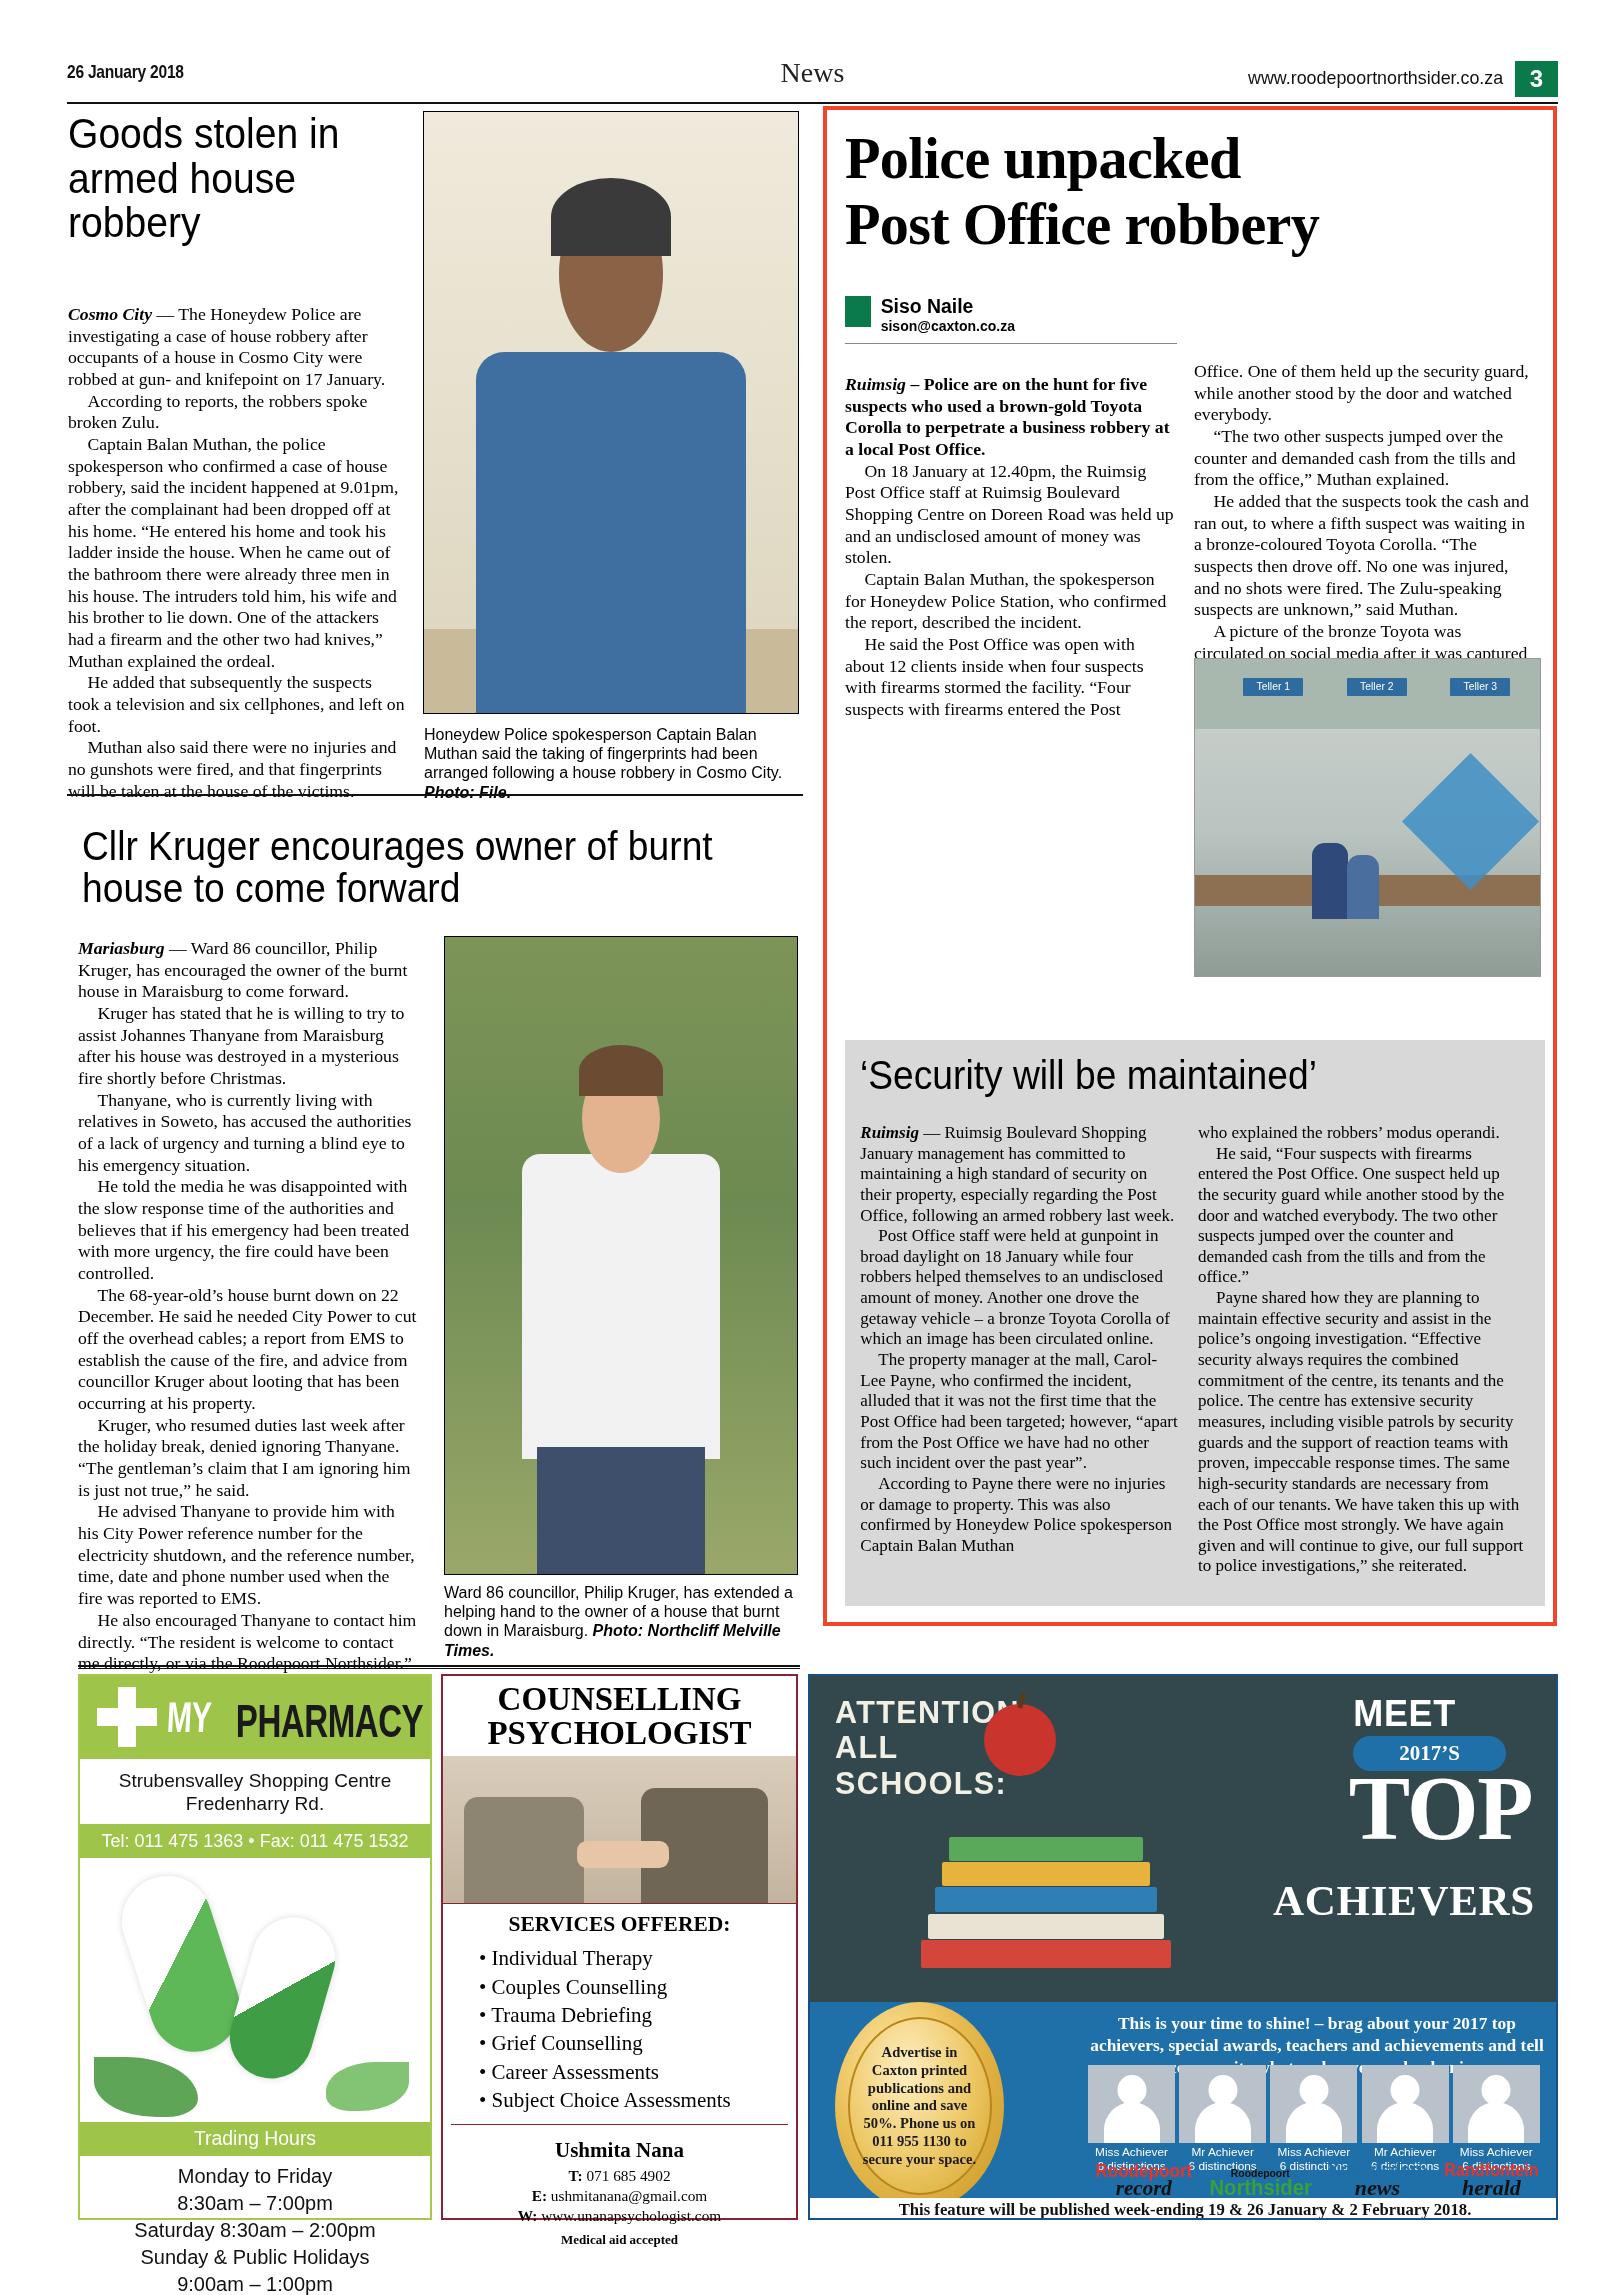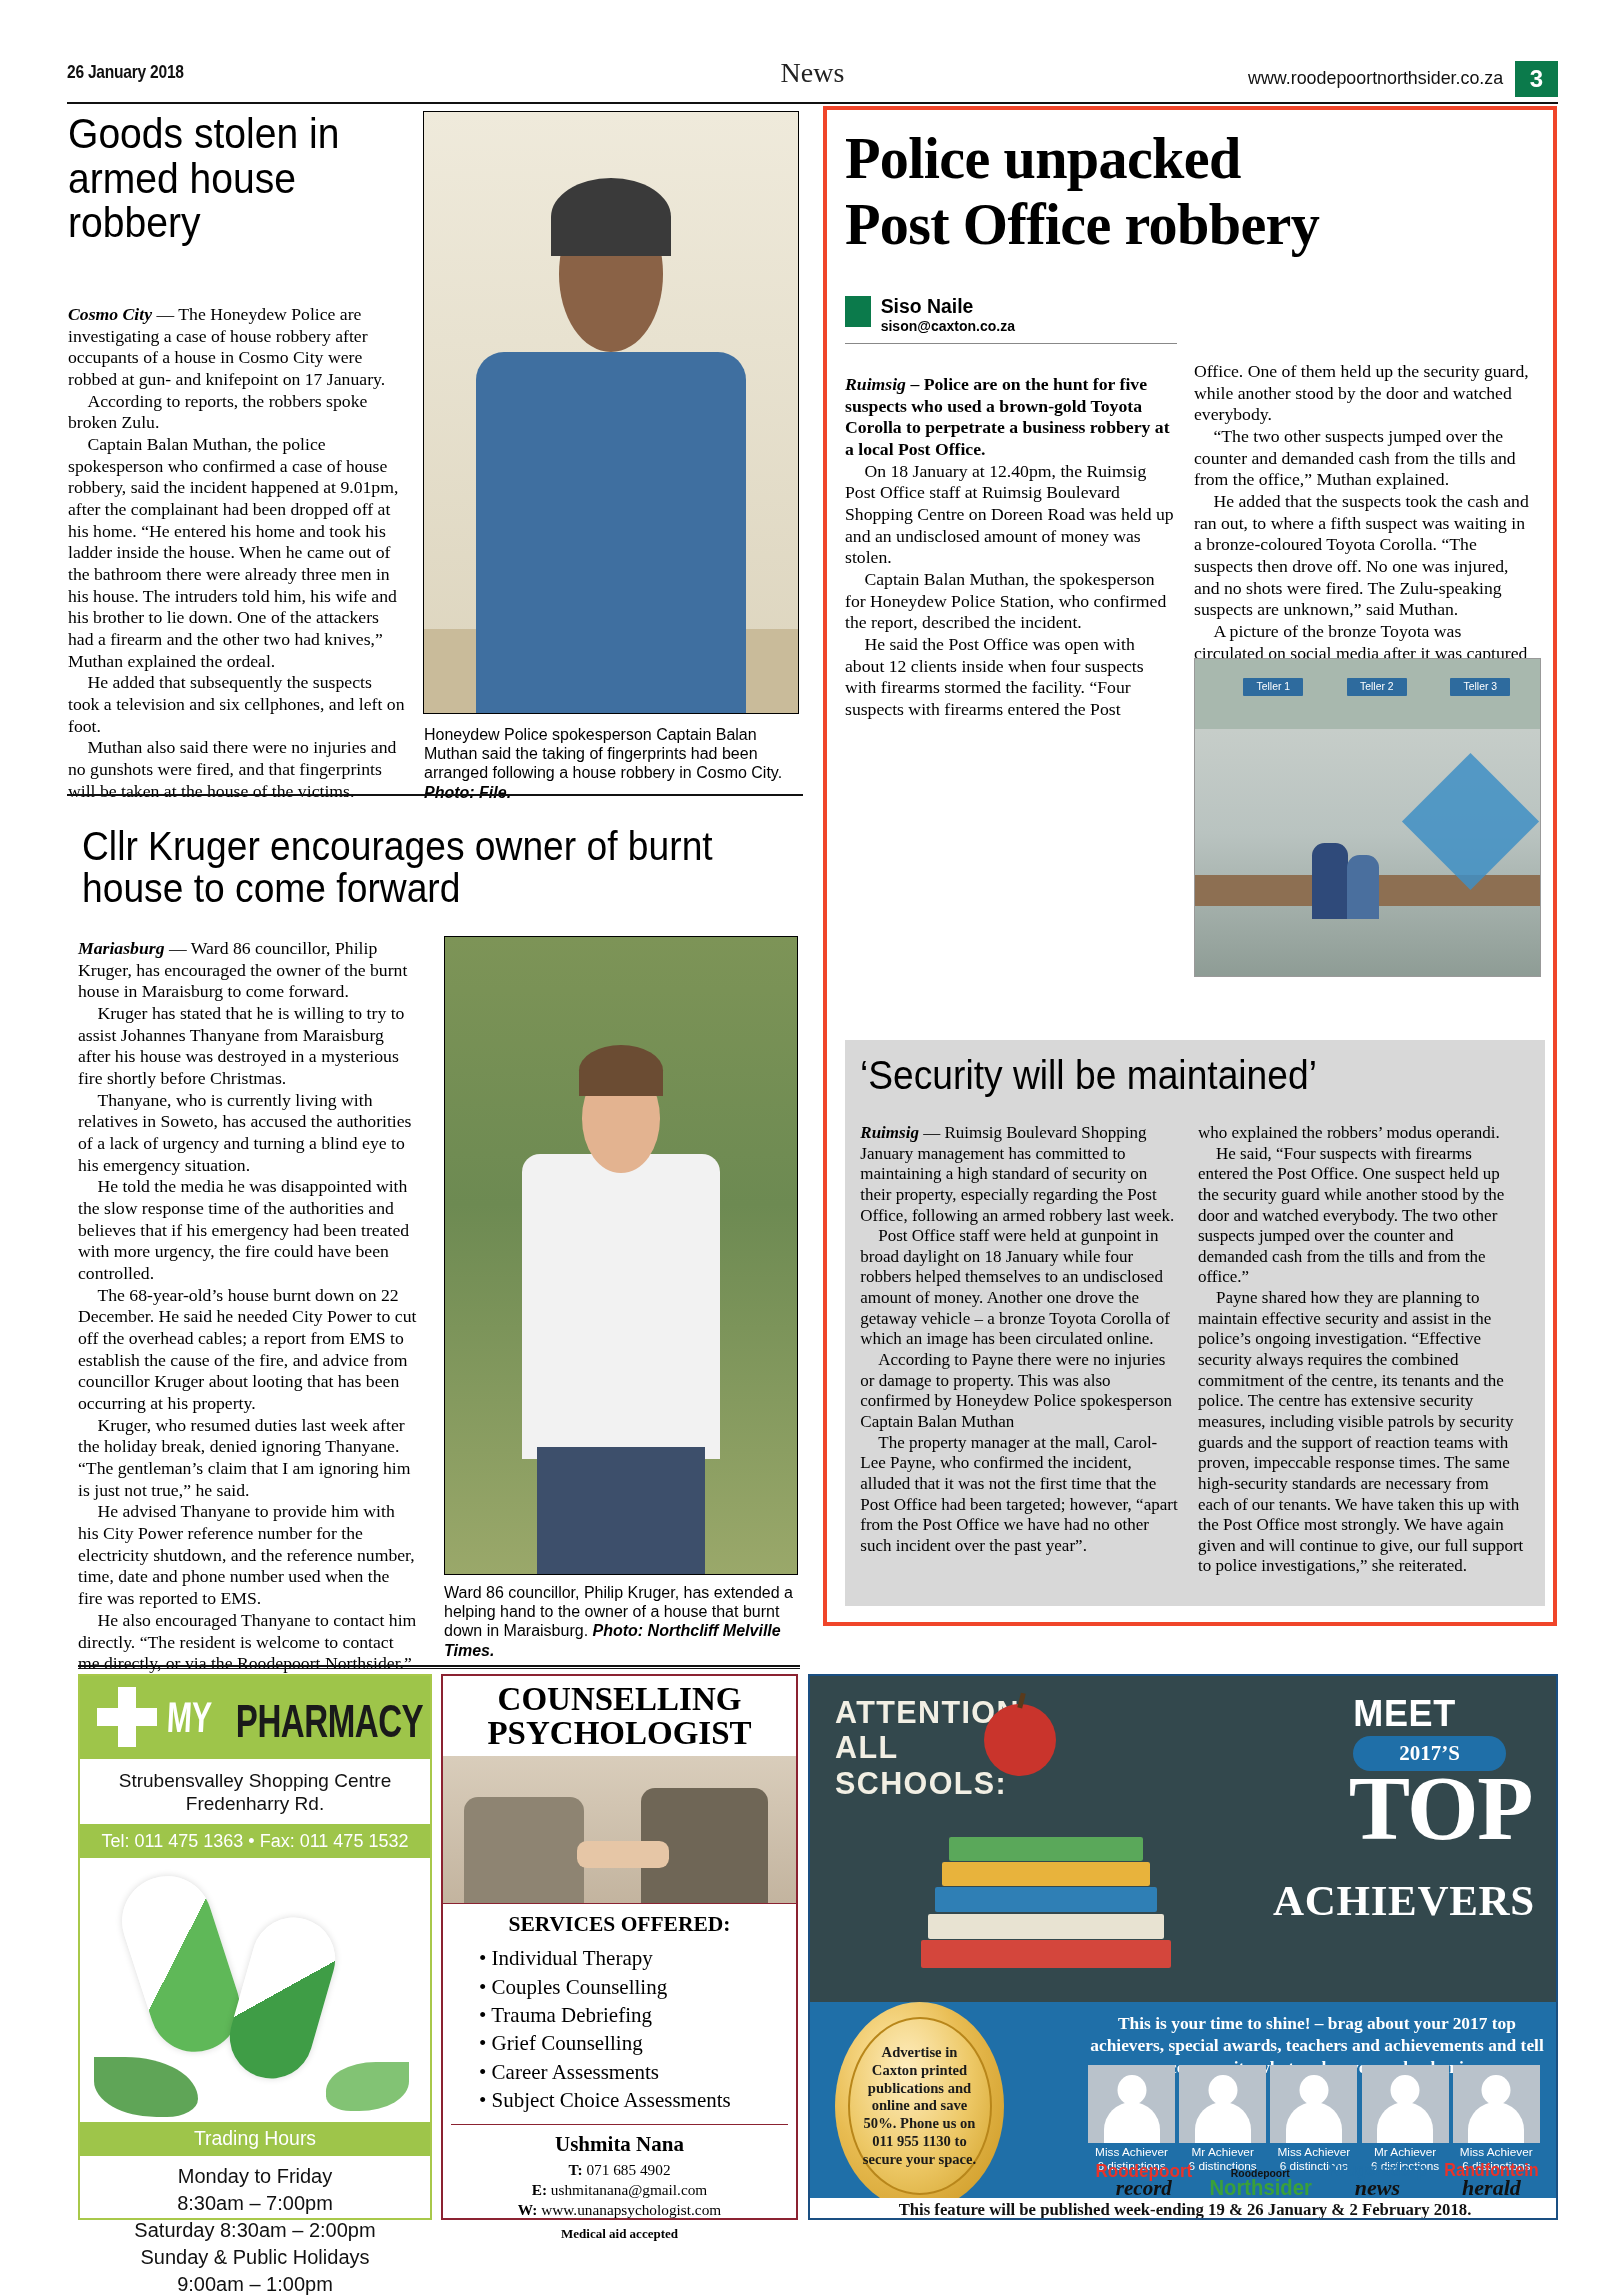--- a/index.html
+++ b/index.html
@@ -124,21 +124,21 @@
 
   
   .ad-couns { position: absolute; left: 441px; top: 1674px; width: 357px; height: 546px;
               border: 2.1px solid #8b2231; background: #fff; }
   .cs-title { font-family: "Liberation Serif", serif; font-weight: bold; font-size: 33px; text-align: center;
               line-height: 1.02; padding: 7px 4.2px 5.6px; color: #000; }
   .cs-photo { height: 147px; background: #cdbba8; position: relative; overflow: hidden; }
   .cs-srv-h { font-family: "Liberation Serif", serif; font-weight: bold; font-size: 21.5px; text-align: center;
               padding: 8.3px 0 4.2px; color:#000; border-top:1.4px solid #8b2231;}
   .cs-list { font-family: "Liberation Serif", serif; font-size: 21px; line-height: 1.35; padding: 2.8px 0 4.2px 36px; color:#000; }
-  .cs-name { font-family: "Liberation Serif", serif; font-weight: bold; font-size: 21px; text-align: center; padding-top: 7px; border-top: 1.4px solid #8b2231; margin: 5.6px 8.3px 0; }
+  .cs-name { font-family: "Liberation Serif", serif; font-weight: bold; font-size: 21px; text-align: center; padding-top: 13px; border-top: 1.4px solid #8b2231; margin: 5.6px 8.3px 0; }
   .cs-contact { font-family: "Liberation Serif", serif; font-size: 15.3px; text-align: center; line-height: 1.32; padding-top: 2.8px; color:#000; }
   .cs-contact b { font-weight: bold; }
   .cs-med { font-family: "Liberation Serif", serif; font-weight: bold; font-size: 13px; text-align: center; padding-top: 5.6px; }
 
   
   .ad-top { position: absolute; left: 808px; top: 1674px; width: 750px; height: 546px;
             border: 2.1px solid #1a4f82; background: #1f6fa8; overflow: hidden; }
   .tp-hero { position: absolute; left:0; top:0; width: 750px; height: 326px; background: #2b3b3f; overflow:hidden;}
   .tp-chalk { position:absolute; left:0; top:0; width:750px; height:326px; background:#33484d; }
   .tp-attn { position: absolute; left: 25px; top: 19.4px; font-family: "Liberation Sans", sans-serif;
@@ -329,22 +329,22 @@
         <div class="in-person" style="left:44%; bottom:18%; width:32px; height:64px; background:#4a6f9e;"></div>
       </div>
     </div>
 
     <div class="secbox">
       <div class="hl sec-head">‘Security will be maintained’</div>
 
       <div class="sec-body sec-col-l">
         <p class="first"><span class="loc">Ruimsig</span> <span>— Ruimsig Boulevard Shopping January management has committed to maintaining a high standard of security on their property, especially regarding the Post Office, following an armed robbery last week.</span></p>
         <p>Post Office staff were held at gunpoint in broad daylight on 18 January while four robbers helped themselves to an undisclosed amount of money. Another one drove the getaway vehicle – a bronze Toyota Corolla of which an image has been circulated online.</p>
+        <p>The property manager at the mall, Carol-Lee Payne, who confirmed the incident, alluded that it was not the first time that the Post Office had been targeted; however, “apart from the Post Office we have had no other such incident over the past year”.</p>
         <p>According to Payne there were no injuries or damage to property. This was also confirmed by Honeydew Police spokesperson Captain Balan Muthan</p>
-        <p>The property manager at the mall, Carol-Lee Payne, who confirmed the incident, alluded that it was not the first time that the Post Office had been targeted; however, “apart from the Post Office we have had no other such incident over the past year”.</p>
       </div>
 
       <div class="sec-body sec-col-r">
         <p class="first">who explained the robbers’ modus operandi.</p>
         <p>He said, “Four suspects with firearms entered the Post Office. One suspect held up the security guard while another stood by the door and watched everybody. The two other suspects jumped over the counter and demanded cash from the tills and from the office.”</p>
         <p>Payne shared how they are planning to maintain effective security and assist in the police’s ongoing investigation. “Effective security always requires the combined commitment of the centre, its tenants and the police. The centre has extensive security measures, including visible patrols by security guards and the support of reaction teams with proven, impeccable response times. The same high-security standards are necessary from each of our tenants. We have taken this up with the Post Office most strongly. We have again given and will continue to give, our full support to police investigations,” she reiterated.</p>
       </div>
     </div>
   </div>
 

